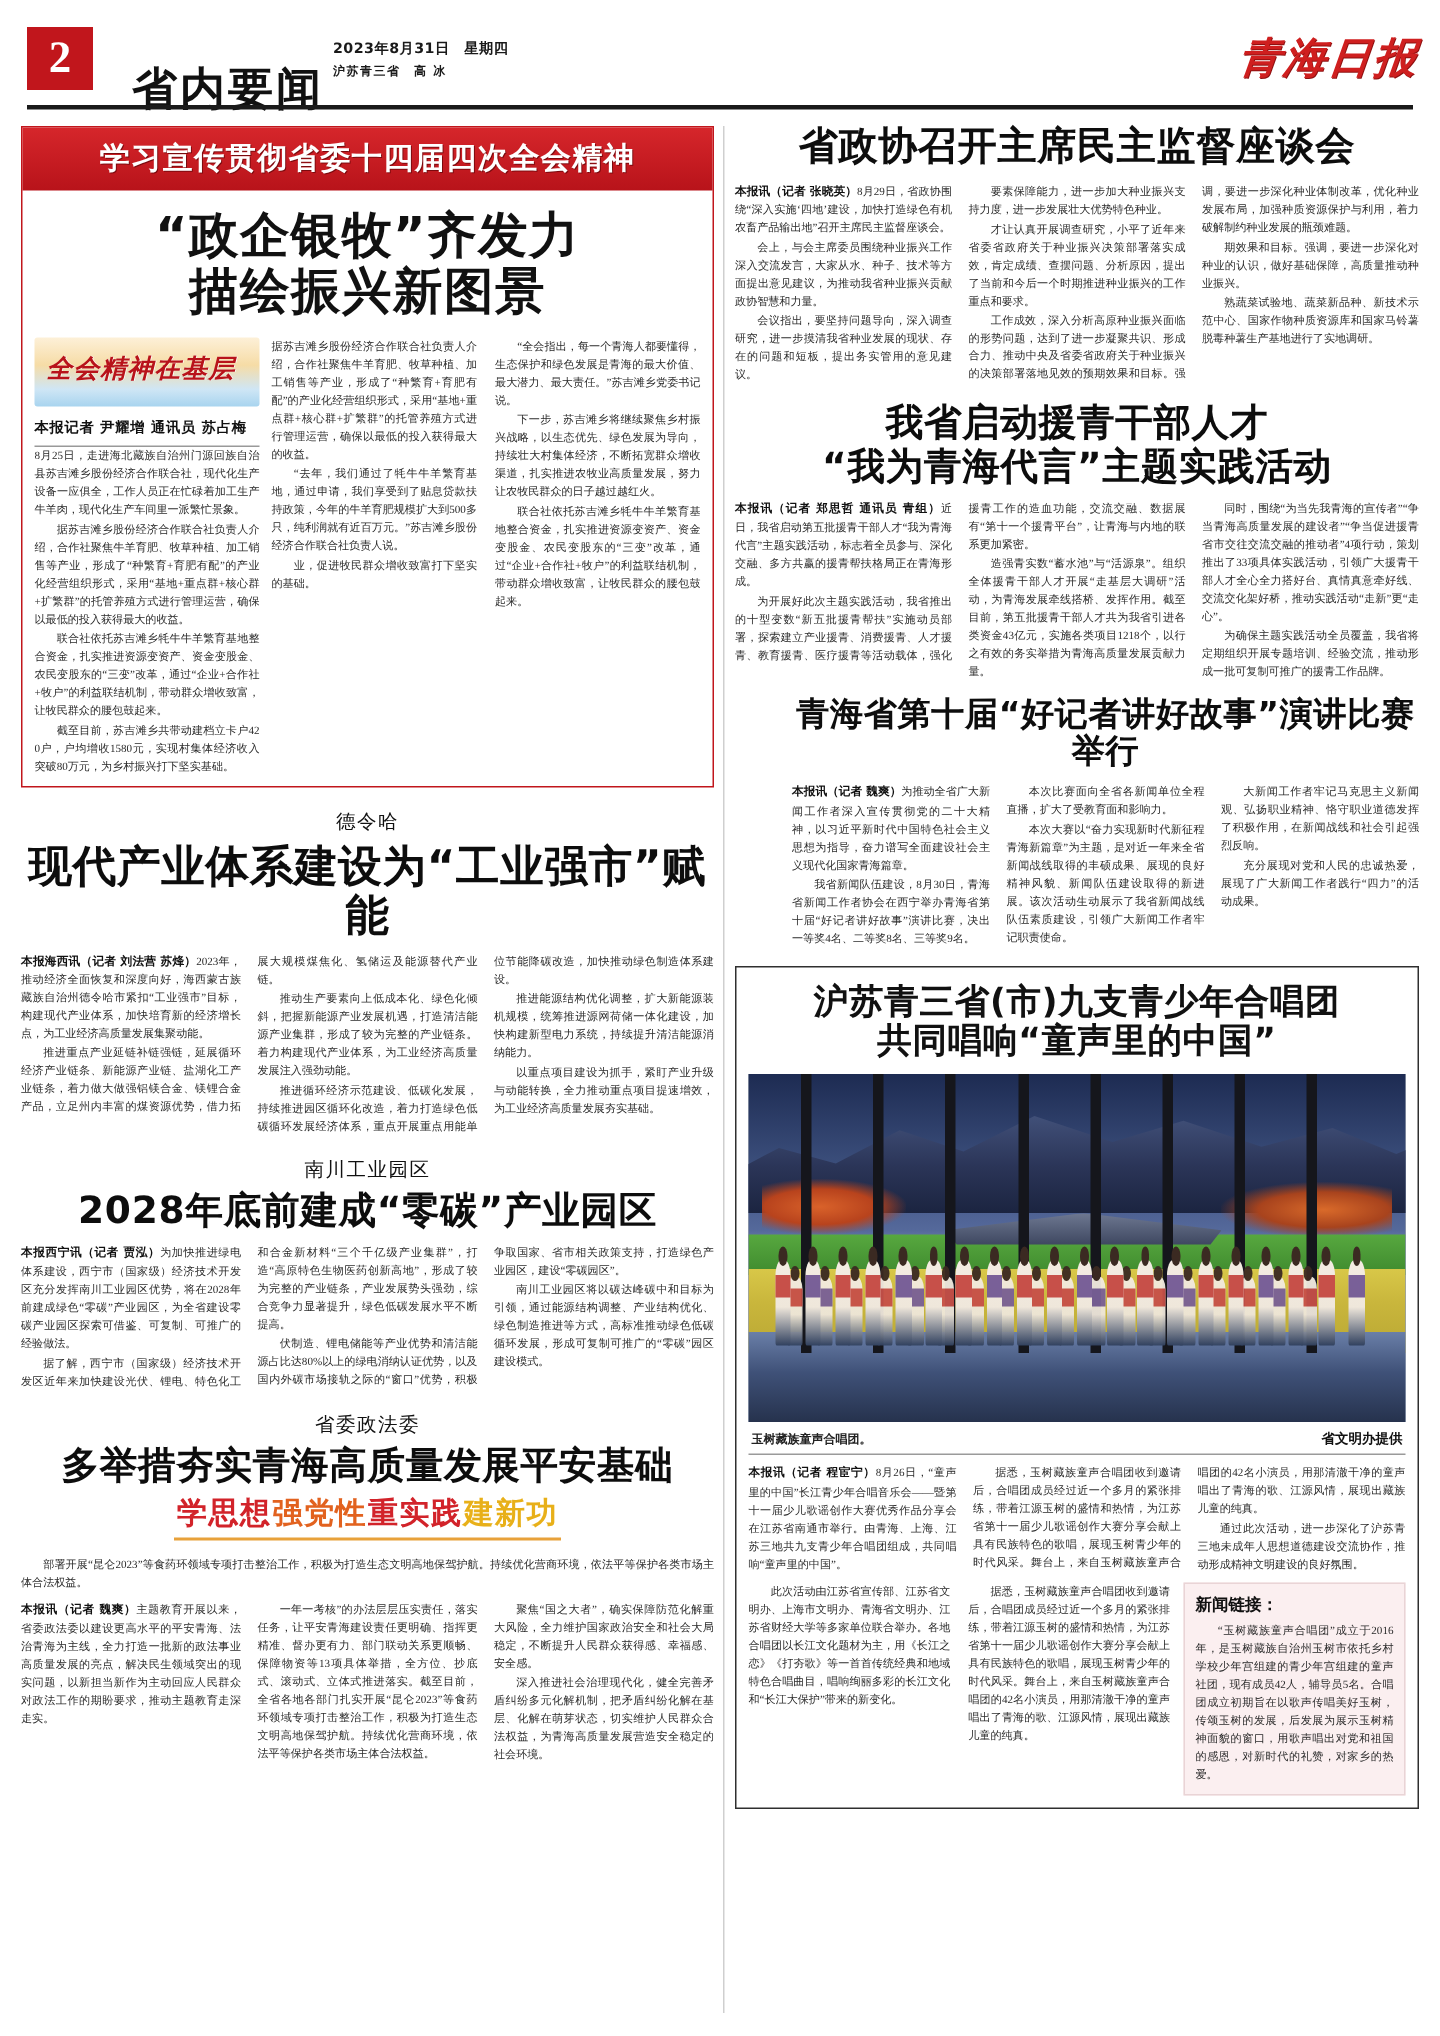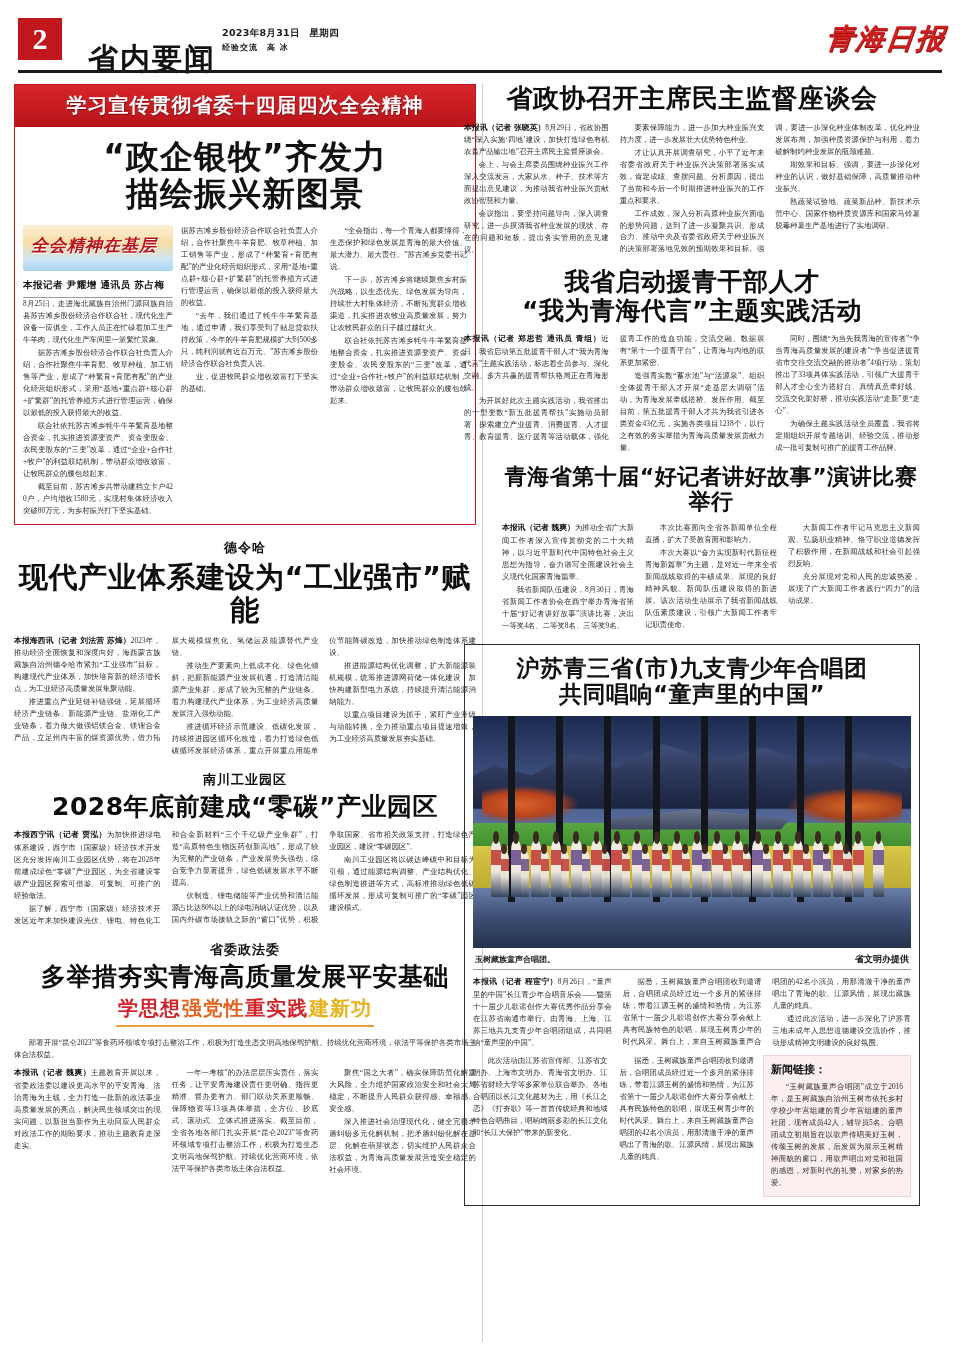--- a/index.html
+++ b/index.html
@@ -32,21 +32,21 @@
     font-family:"Liberation Serif", serif;
     font-size:28px; font-weight:bold; color:#cf1f1f;
     letter-spacing:2px; font-style:italic;
     transform: skewX(-6deg);
     text-shadow: 0.5px 0.5px 0 #8d0f0f;
   }
   .rule-thick { position:absolute; left:18px; top:70px; width:924px; height:2.5px; background:#1a1a1a; }
 
   
   .col-left  { position:absolute; left:14px;  top:84px; width:462px; }
-  .col-right { position:absolute; left:464px; top:84px; width:456px; }
+  .col-right { position:absolute; left:490px; top:84px; width:456px; }
   .vdivider { position:absolute; left:482px; top:84px; width:1px; height:1258px; background:#cfcfcf; }
 
   
   .lead-box { border:1.2px solid #c1161c; padding:0 0 6px 0; }
   .lead-banner {
     background:linear-gradient(180deg,#d6262b 0%, #b8131a 100%);
     color:#fff; text-align:center;
     font-family:"DejaVu Sans","Liberation Sans",sans-serif; font-weight:bold;
     font-size:20px; letter-spacing:1px; padding:7px 4px 8px 4px;
     text-shadow:0.6px 0.6px 0 #7a0a0e;
@@ -88,21 +88,21 @@
   }
   p.bt.lead-in { text-indent:0; }
   p.bt .dateline {
     font-family:"DejaVu Sans","Liberation Sans",sans-serif;
     font-weight:bold; color:#111; font-size:7.8px;
   }
 
   
   .kicker {
     text-align:center; font-family:"DejaVu Sans","Liberation Sans",sans-serif;
-    font-weight:bold; font-size:13px; color:#111; letter-spacing:1px;
+    font-weight:normal; font-size:13px; color:#111; letter-spacing:1px;
     margin:14px 0 4px 0;
   }
   .hl-main {
     text-align:center; font-family:"DejaVu Sans","Liberation Sans",sans-serif;
     font-weight:bold; color:#0d0d0d; line-height:1.14;
     letter-spacing:.5px;
   }
   .hl-28 { font-size:26px; }
   .hl-26 { font-size:25px; }
   .hl-24 { font-size:29px; }
@@ -190,21 +190,21 @@
 </head>
 <body>
 
 <div class="page">
 
   <div class="masthead">
     <div class="page-num-box">2</div>
     <div class="section-title">省内要闻</div>
     <div class="issue-meta">
       <div class="issue-date">2023年8月31日　星期四</div>
-      <div class="issue-editor">经验交流　高 冰</div>
+      <div class="issue-editor">沪苏青三省　高 冰</div>
     </div>
     <div class="brand">青海日报</div>
     <div class="rule-thick"></div>
   </div>
 
   <div class="vdivider"></div>
 
   <div class="col-left">
 
     <div class="lead-box">

